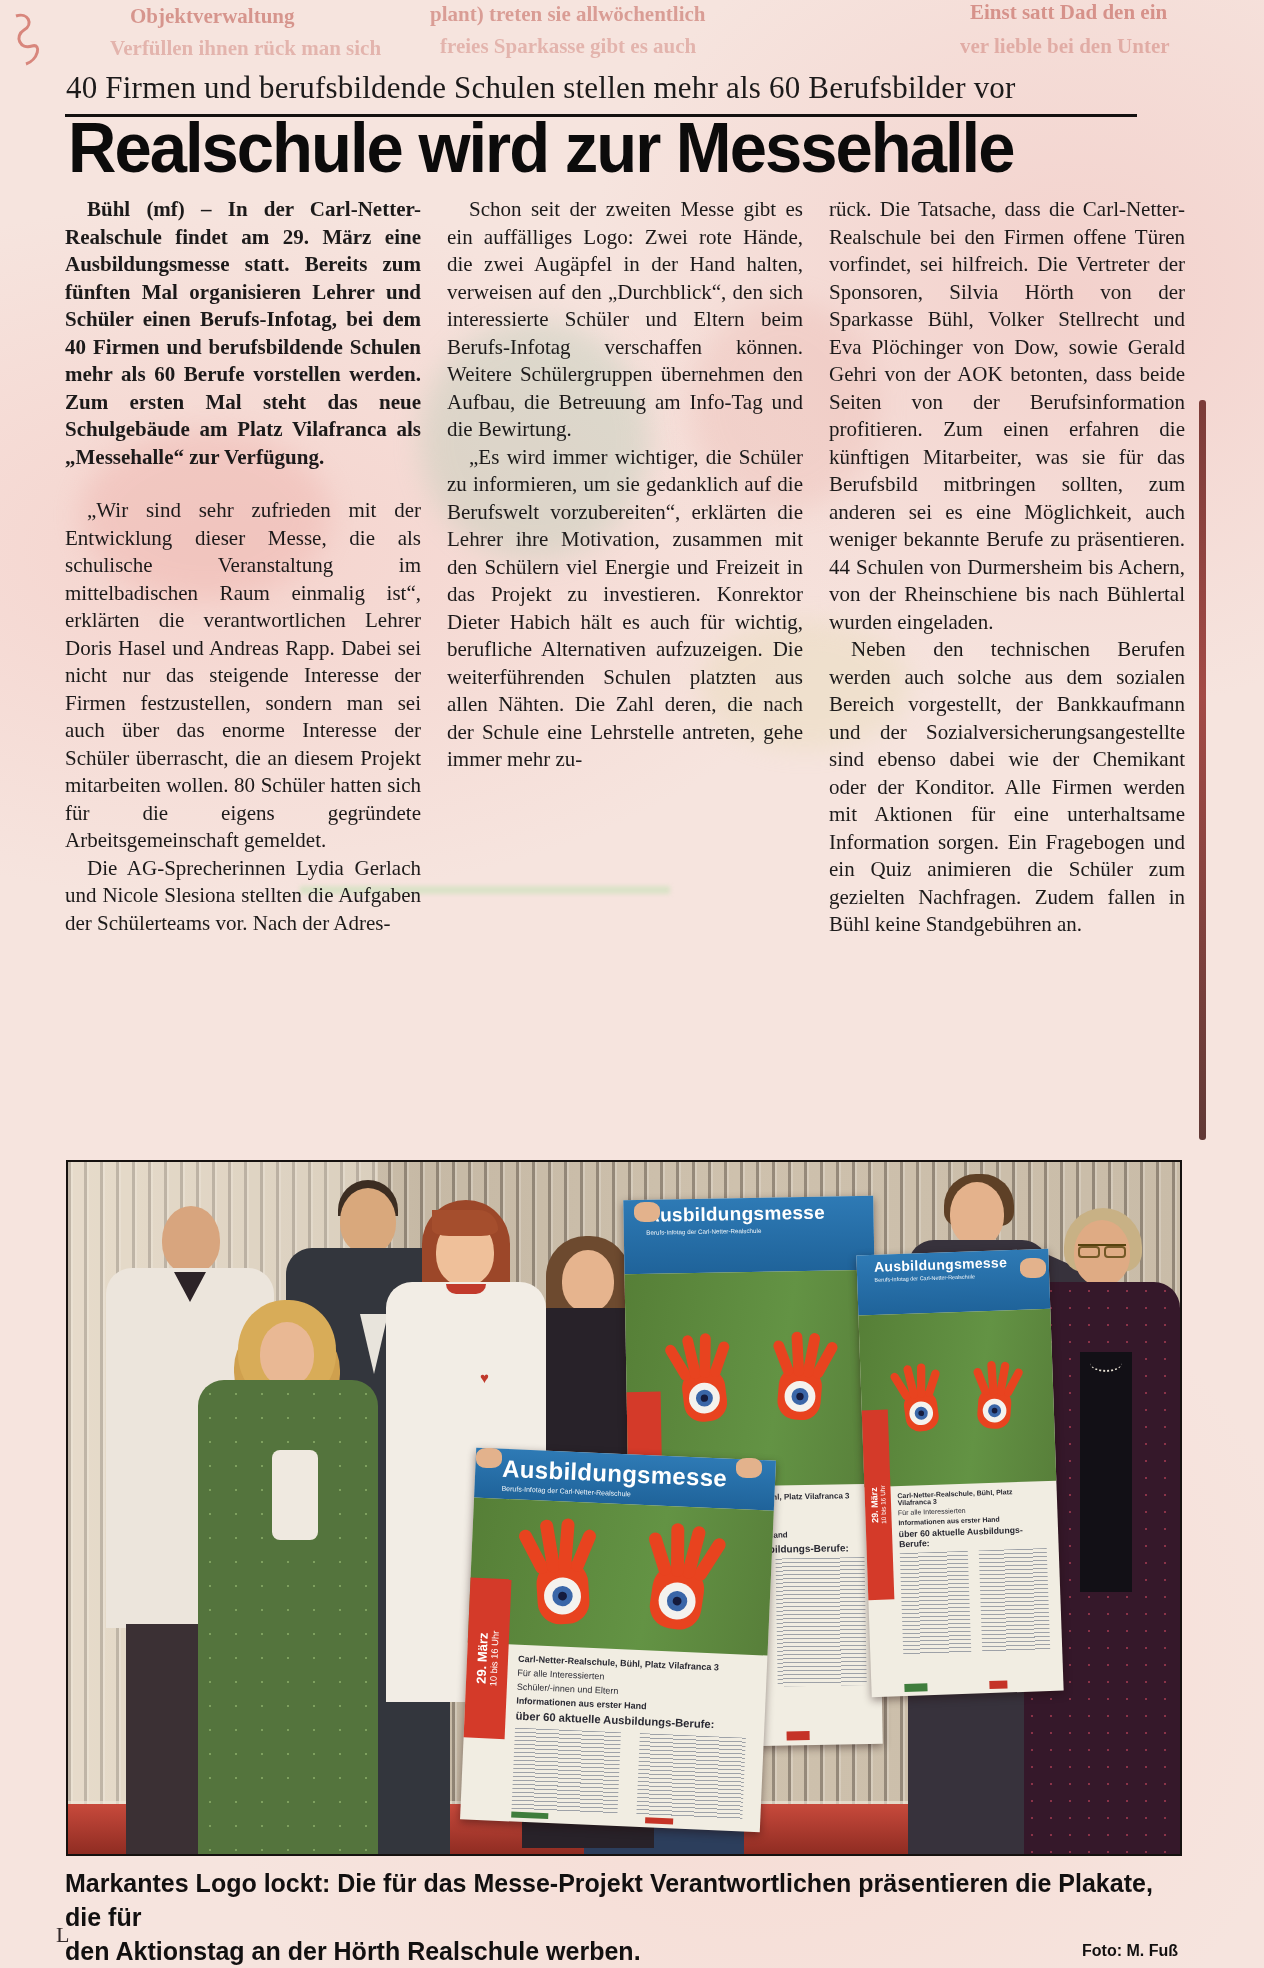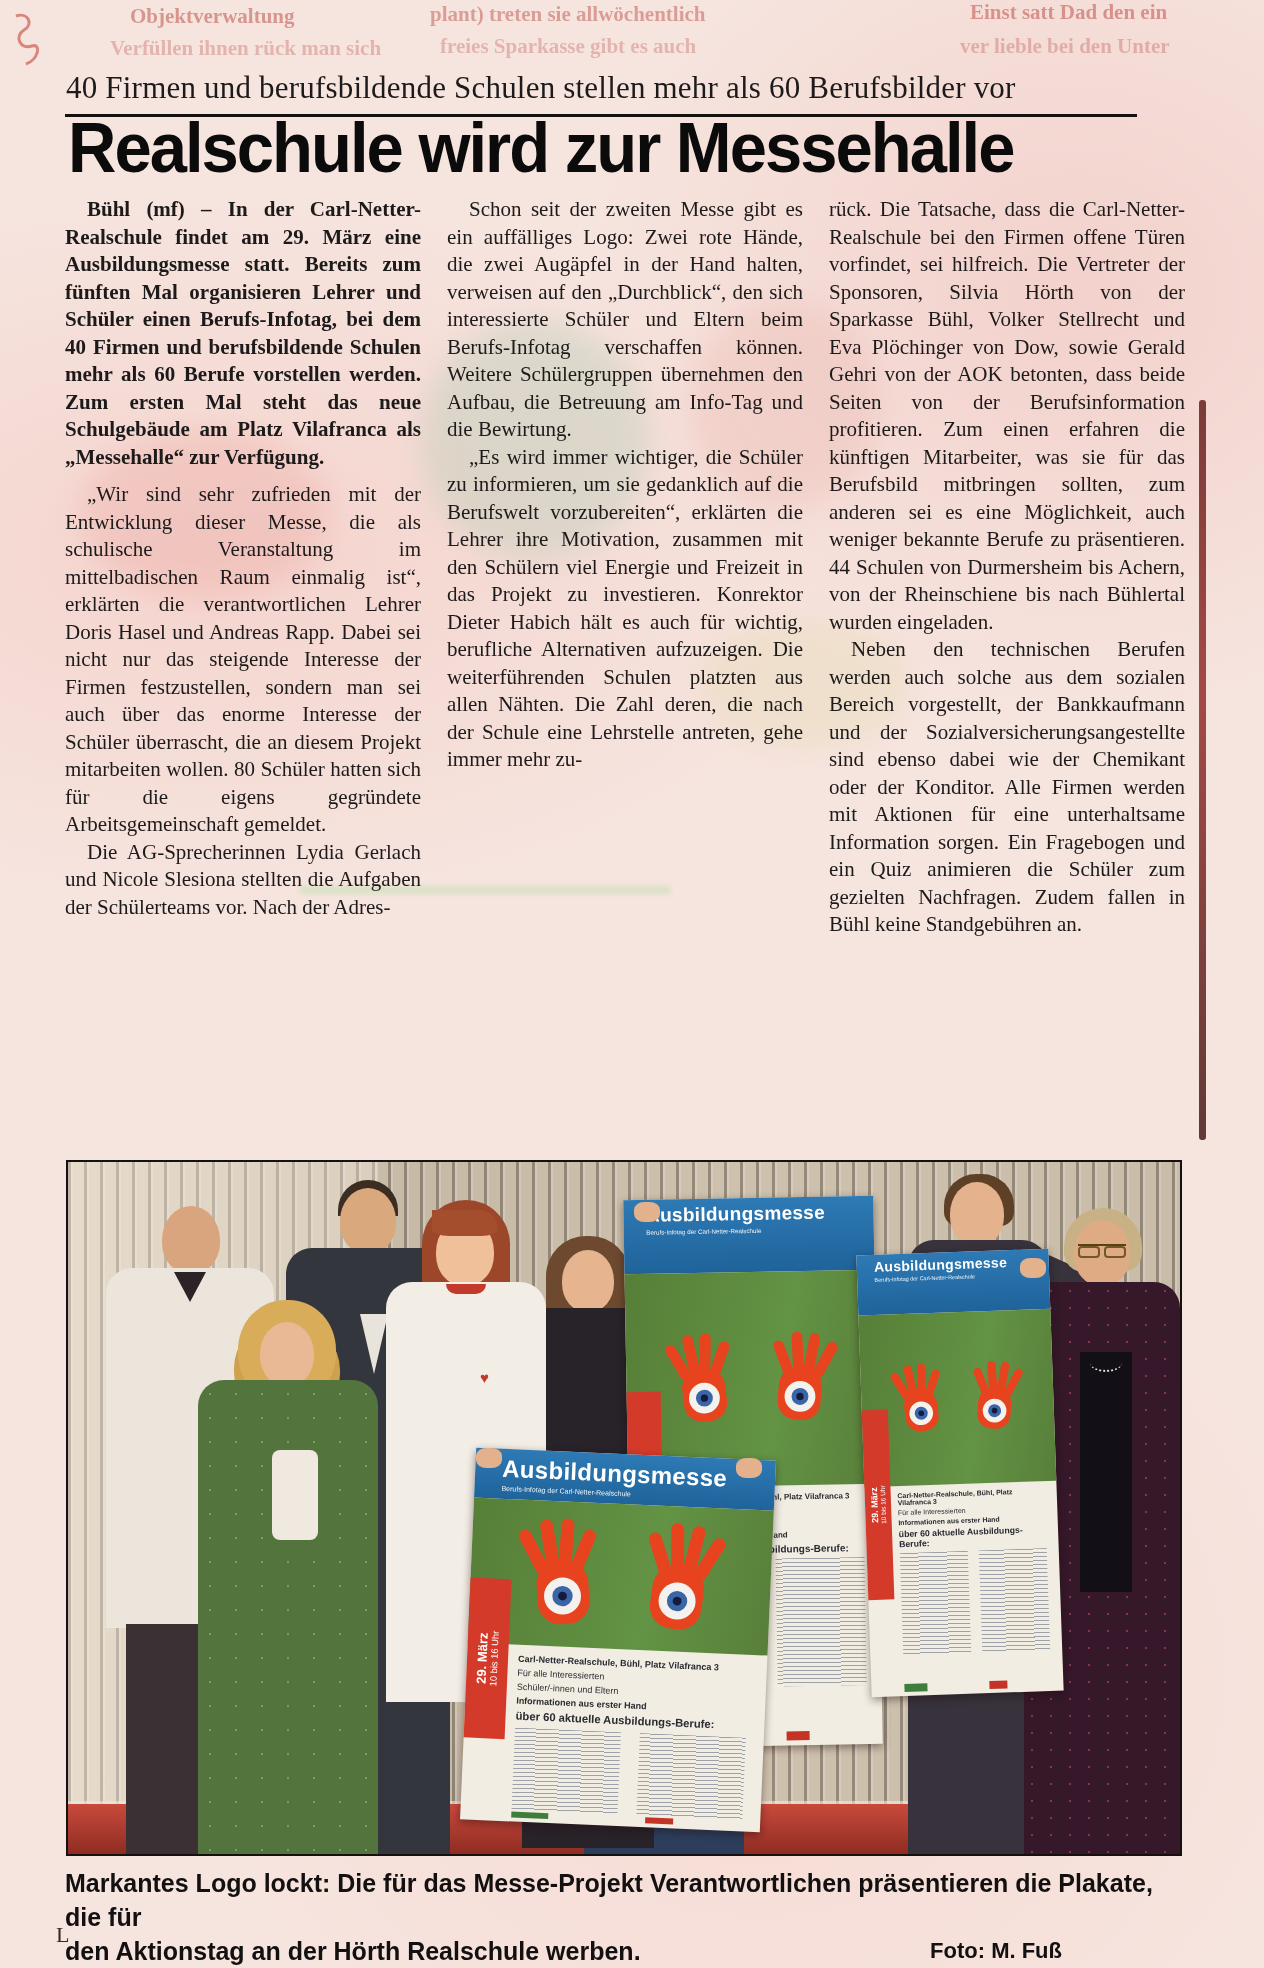--- a/index.html
+++ b/index.html
@@ -26,21 +26,21 @@
   .headline{position:absolute;left:68px;top:108px;margin:0;width:1110px;
     font-family:"Liberation Sans", sans-serif;font-weight:bold;
     font-size:67px;letter-spacing:-2px;color:#0c0b0b;transform:scaleY(1.04);transform-origin:left top;}
 
   .columns{position:absolute;left:65px;top:196px;width:1120px;height:960px;
     display:flex;gap:26px;overflow:hidden;}
   .col{width:356px;font-size:21px;line-height:27.5px;text-align:justify;}
   .col p{margin:0;text-indent:22px;}
   .col p.noindent{text-indent:0;}
   .col p.lead{font-weight:bold;}
-  .col p.gap-after{margin-bottom:10px;}
+  .col p.gap-after{margin-bottom:26px;}
 
   
   .photo{position:absolute;left:66px;top:1160px;width:1112px;height:692px;
     border:2px solid #15110f;overflow:hidden;
     background:linear-gradient(90deg,#dccfbc,#c6b9a5 32%,#cec1ad 60%,#c9bca8);}
   .slats{position:absolute;inset:0;
     background:repeating-linear-gradient(90deg,
       rgba(58,48,40,.38) 0 3px, rgba(255,255,255,.20) 3px 5px,
       rgba(58,48,40,0) 5px 16px);}
   .wall-light{position:absolute;left:0;top:0;width:310px;height:100%;
@@ -144,21 +144,21 @@
   .pw .big{font-size:1.25em;font-weight:bold;}
   .plist{margin-top:.5em;height:52%;display:flex;gap:8%;}
   .plist div{flex:1;background:repeating-linear-gradient(rgba(90,100,120,.55) 0 1px, transparent 1px 4px);}
   .pfoot{position:absolute;bottom:2%;left:17%;right:6%;height:5%;}
   .pfoot .gr{position:absolute;left:0;bottom:0;width:16%;height:70%;background:#3f7d3c;}
   .pfoot .rd{position:absolute;right:30%;bottom:0;width:12%;height:70%;background:#c53327;}
 
   .caption{position:absolute;left:65px;top:1866px;width:1113px;
     font-family:"Liberation Sans",sans-serif;font-weight:bold;font-size:25px;line-height:34px;color:#121010;}
   .cap-row2{display:flex;}
-  .cap-credit{margin-left:auto;margin-right:116px;font-size:22px;}
+  .cap-credit{margin-left:auto;font-size:16px;}
   .corner-mark{position:absolute;left:56px;top:1922px;font-size:22px;color:#33292a;}
   .streak{position:absolute;left:300px;top:886px;width:370px;height:8px;background:#bfe0b0;opacity:.5;filter:blur(2px);}
 </style>
 </head>
 <body>
 
 <span class="ghost" style="left:130px;top:4px;">Objektverwaltung</span>
 <span class="ghost" style="left:110px;top:36px;opacity:.3;">Verfüllen ihnen rück man sich</span>
 <span class="ghost" style="left:430px;top:2px;opacity:.45;">plant) treten sie allwöchentlich</span>
 <span class="ghost" style="left:440px;top:34px;opacity:.3;">freies Sparkasse gibt es auch</span>

